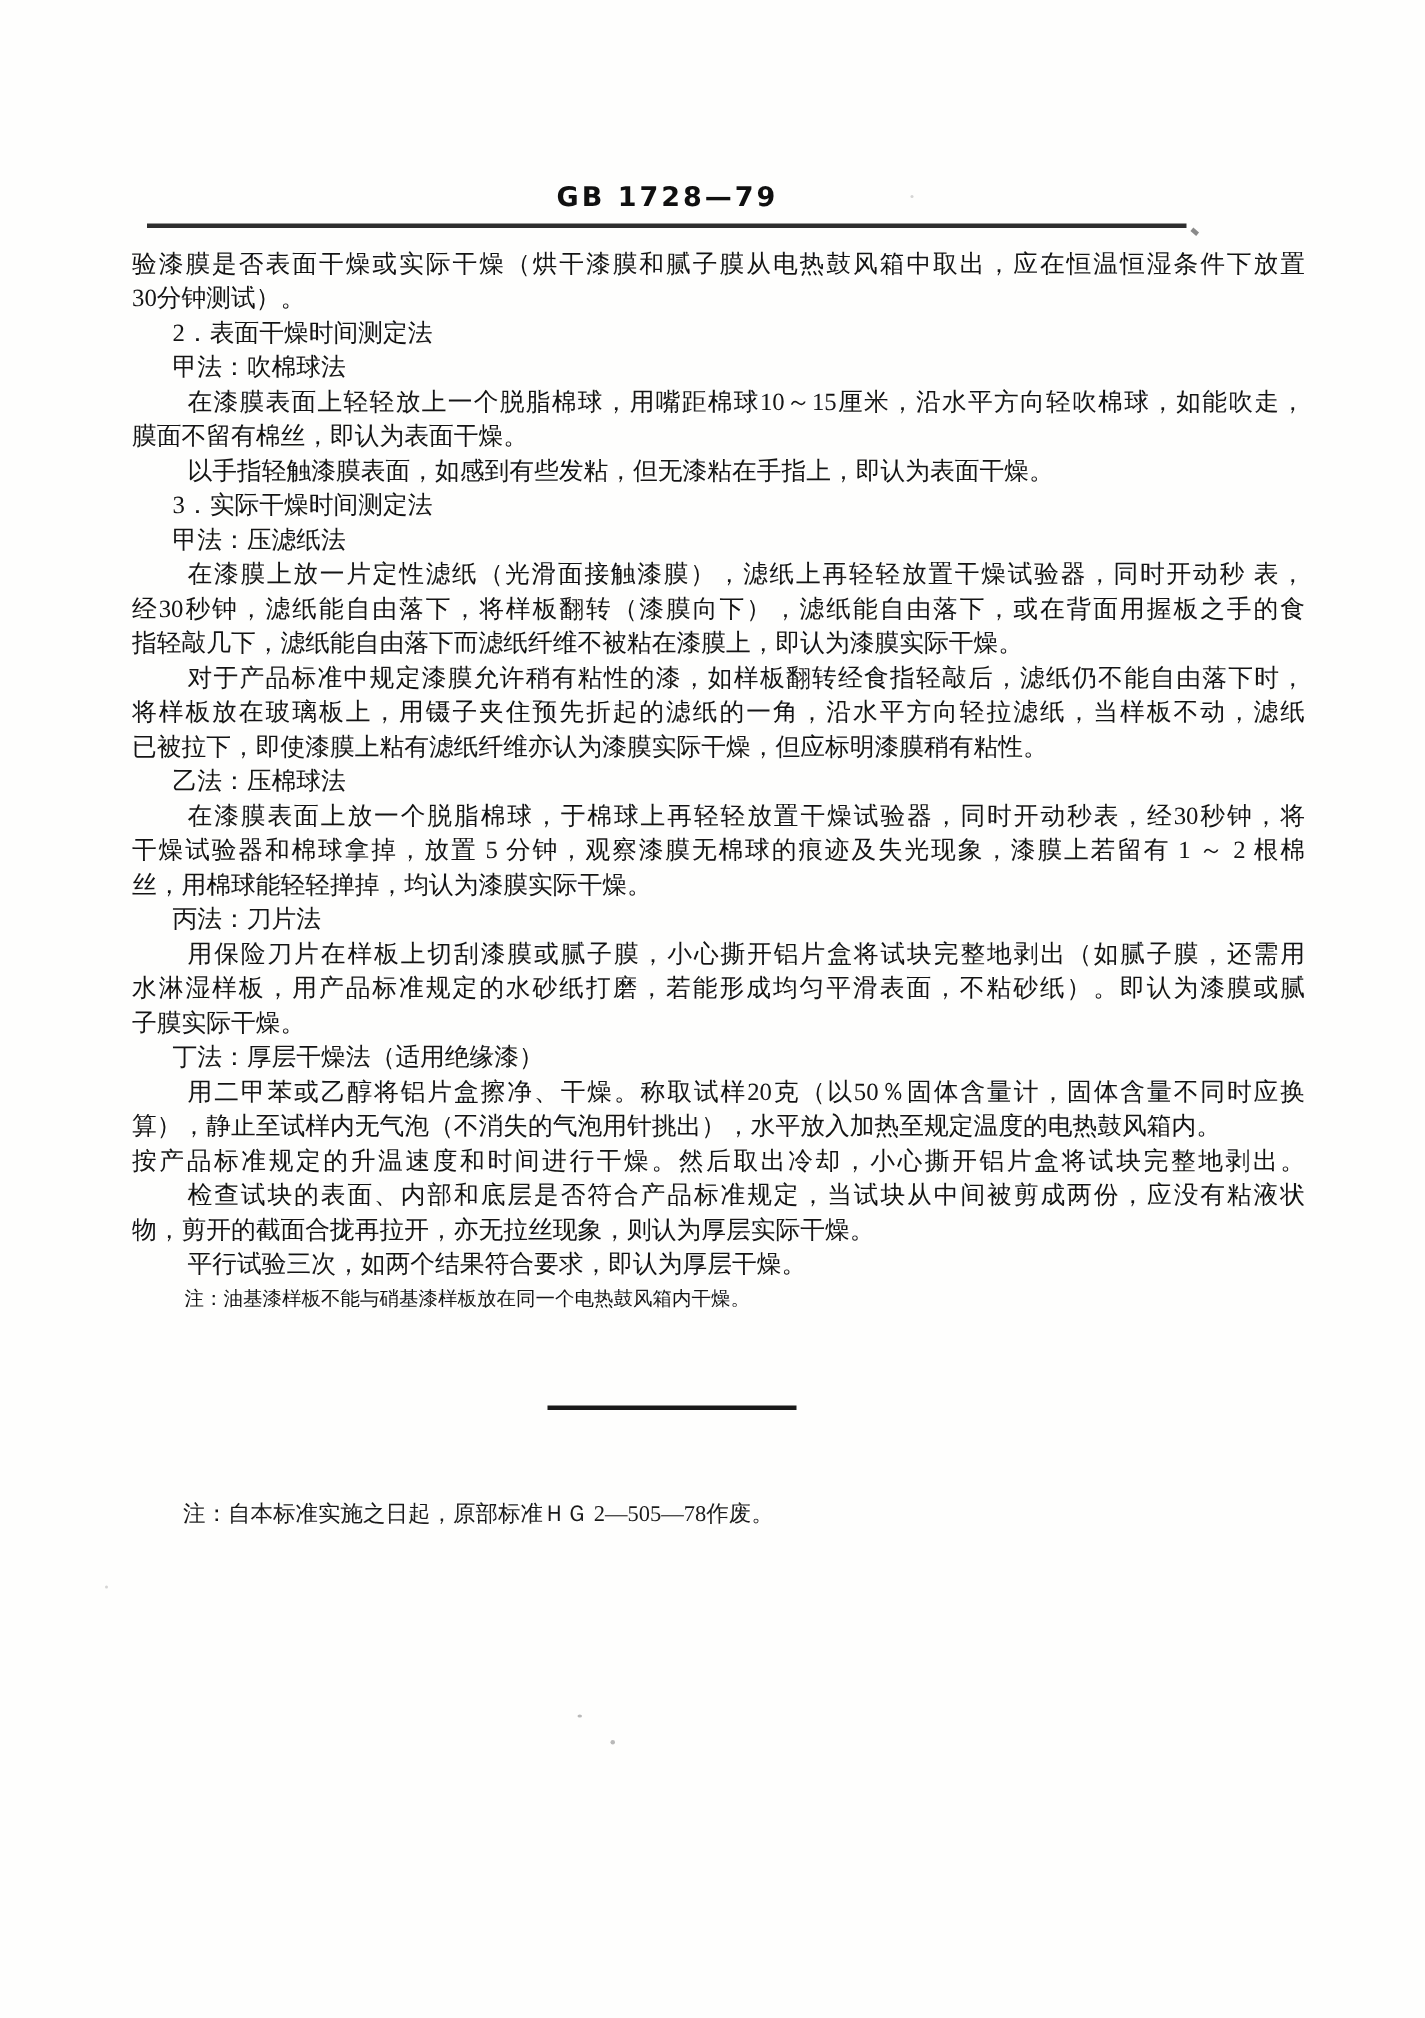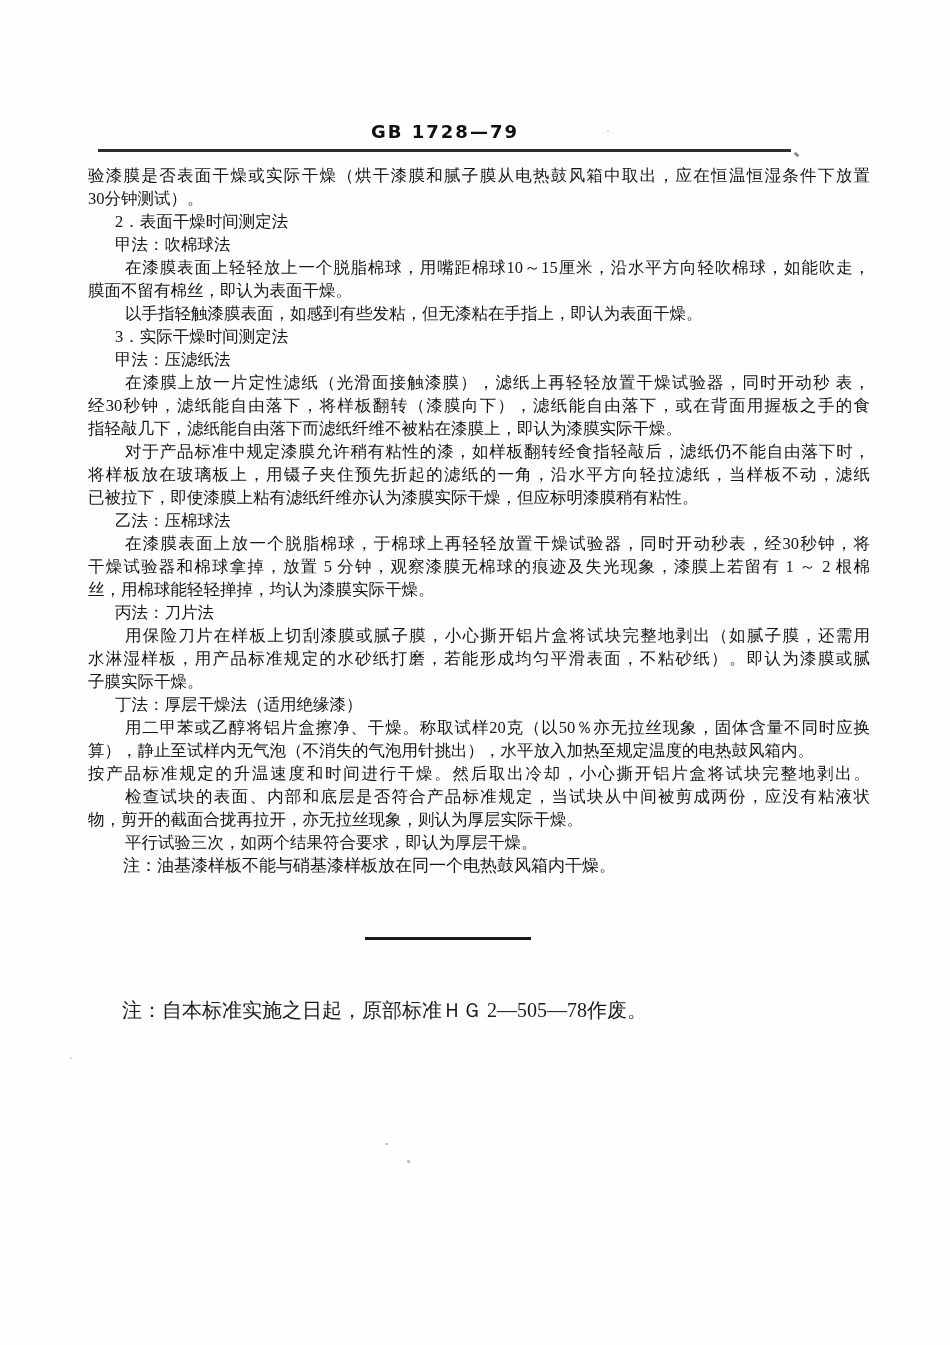--- a/index.html
+++ b/index.html
@@ -63,35 +63,35 @@
   }
   .line.j {
     white-space: normal;
     text-align: justify;
     text-align-last: justify;
   }
   .ind-item { padding-left: 27px; }
   .ind-para { padding-left: 37px; }
   .line.note {
     padding-left: 35px;
-    font-size: 17px;
+    font-size: 13px;
   }
   .mid-rule {
     position: absolute;
     top: 937px;
     left: 365px;
     width: 166px;
     height: 3px;
     background: #191919;
   }
   .footnote {
     position: absolute;
     top: 999px;
     left: 122px;
-    font-size: 20px;
+    font-size: 15px;
     line-height: 22px;
     color: #1a1a1a;
     white-space: pre;
   }
   .speck {
     position: absolute;
     background: #b9b9b9;
     border-radius: 50%;
   }
   .speck.s1 { top: 1143px; left: 385px; width: 3px; height: 2px; }
@@ -127,21 +127,21 @@
       <div class="line">已被拉下，即使漆膜上粘有滤纸纤维亦认为漆膜实际干燥，但应标明漆膜稍有粘性。</div>
       <div class="line ind-item">乙法：压棉球法</div>
       <div class="line j ind-para">在漆膜表面上放一个脱脂棉球，于棉球上再轻轻放置干燥试验器，同时开动秒表，经30秒钟，将</div>
       <div class="line j">干燥试验器和棉球拿掉，放置 5 分钟，观察漆膜无棉球的痕迹及失光现象，漆膜上若留有 1 ～ 2 根棉</div>
       <div class="line">丝，用棉球能轻轻掸掉，均认为漆膜实际干燥。</div>
       <div class="line ind-item">丙法：刀片法</div>
       <div class="line j ind-para">用保险刀片在样板上切刮漆膜或腻子膜，小心撕开铝片盒将试块完整地剥出（如腻子膜，还需用</div>
       <div class="line j">水淋湿样板，用产品标准规定的水砂纸打磨，若能形成均匀平滑表面，不粘砂纸）。即认为漆膜或腻</div>
       <div class="line">子膜实际干燥。</div>
       <div class="line ind-item">丁法：厚层干燥法（适用绝缘漆）</div>
-      <div class="line j ind-para">用二甲苯或乙醇将铝片盒擦净、干燥。称取试样20克（以50％亦无拉丝现象，固体含量不同时应换</div>
+      <div class="line j ind-para">用二甲苯或乙醇将铝片盒擦净、干燥。称取试样20克（以50％固体含量计，固体含量不同时应换</div>
       <div class="line">算），静止至试样内无气泡（不消失的气泡用针挑出），水平放入加热至规定温度的电热鼓风箱内。</div>
       <div class="line j">按产品标准规定的升温速度和时间进行干燥。然后取出冷却，小心撕开铝片盒将试块完整地剥出。</div>
       <div class="line j ind-para">检查试块的表面、内部和底层是否符合产品标准规定，当试块从中间被剪成两份，应没有粘液状</div>
       <div class="line">物，剪开的截面合拢再拉开，亦无拉丝现象，则认为厚层实际干燥。</div>
       <div class="line ind-para">平行试验三次，如两个结果符合要求，即认为厚层干燥。</div>
       <div class="line note">注：油基漆样板不能与硝基漆样板放在同一个电热鼓风箱内干燥。</div>
     </div>
 
   <div class="mid-rule"></div>
 

